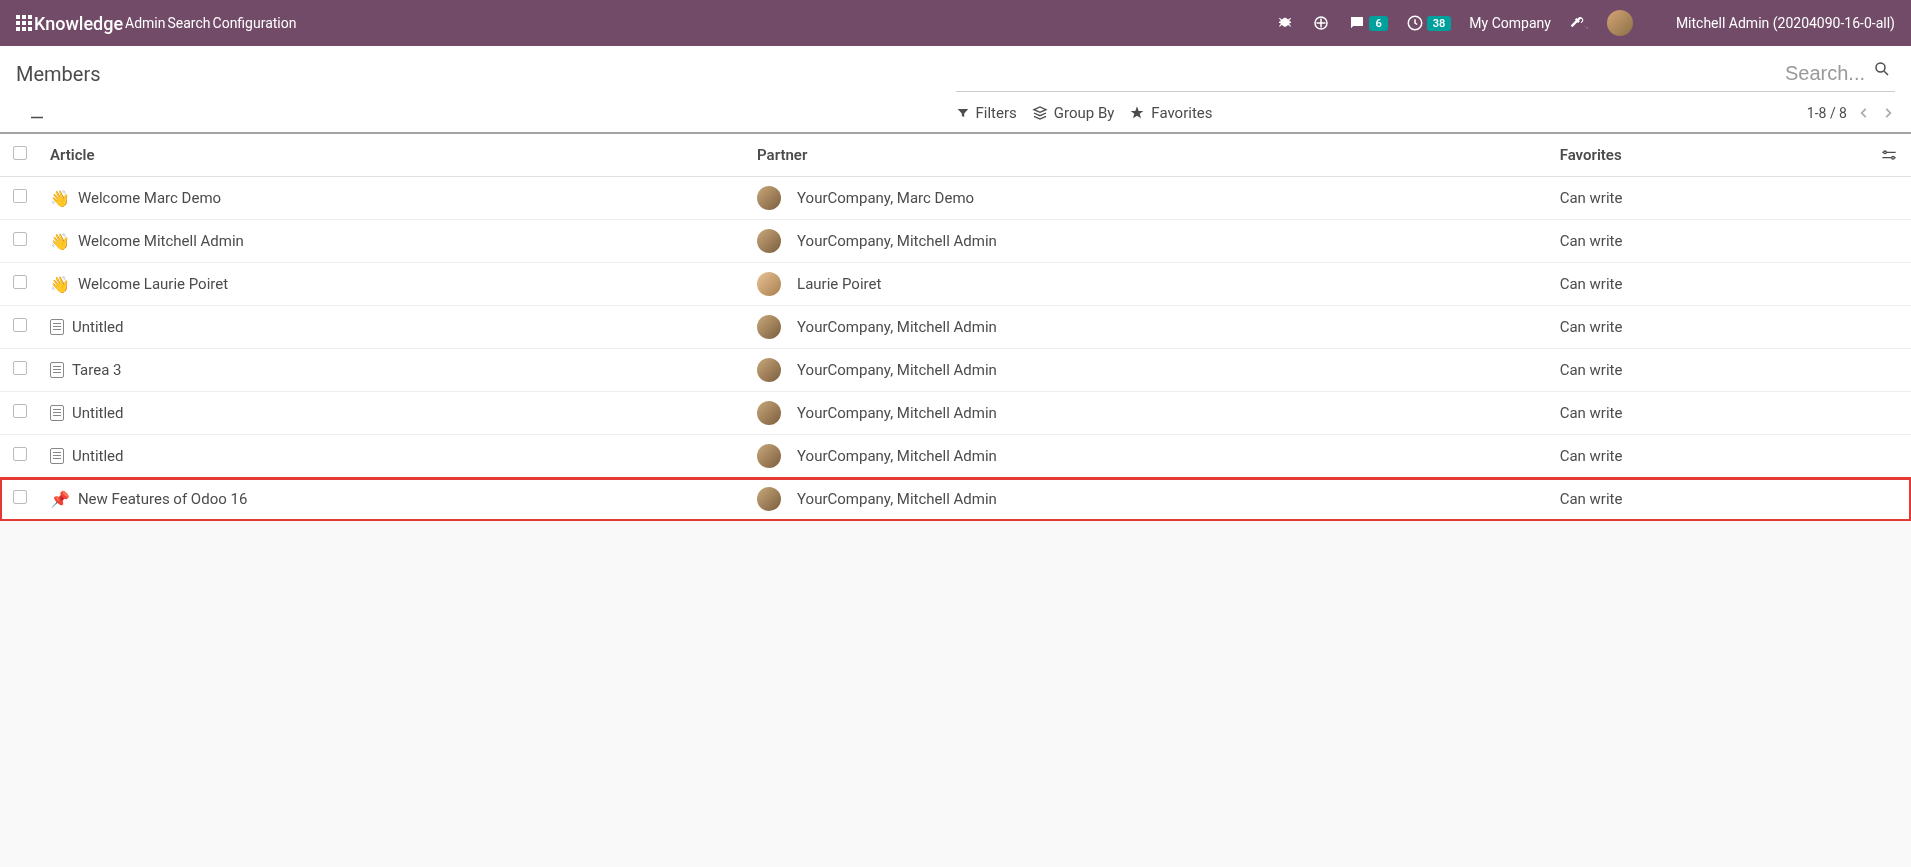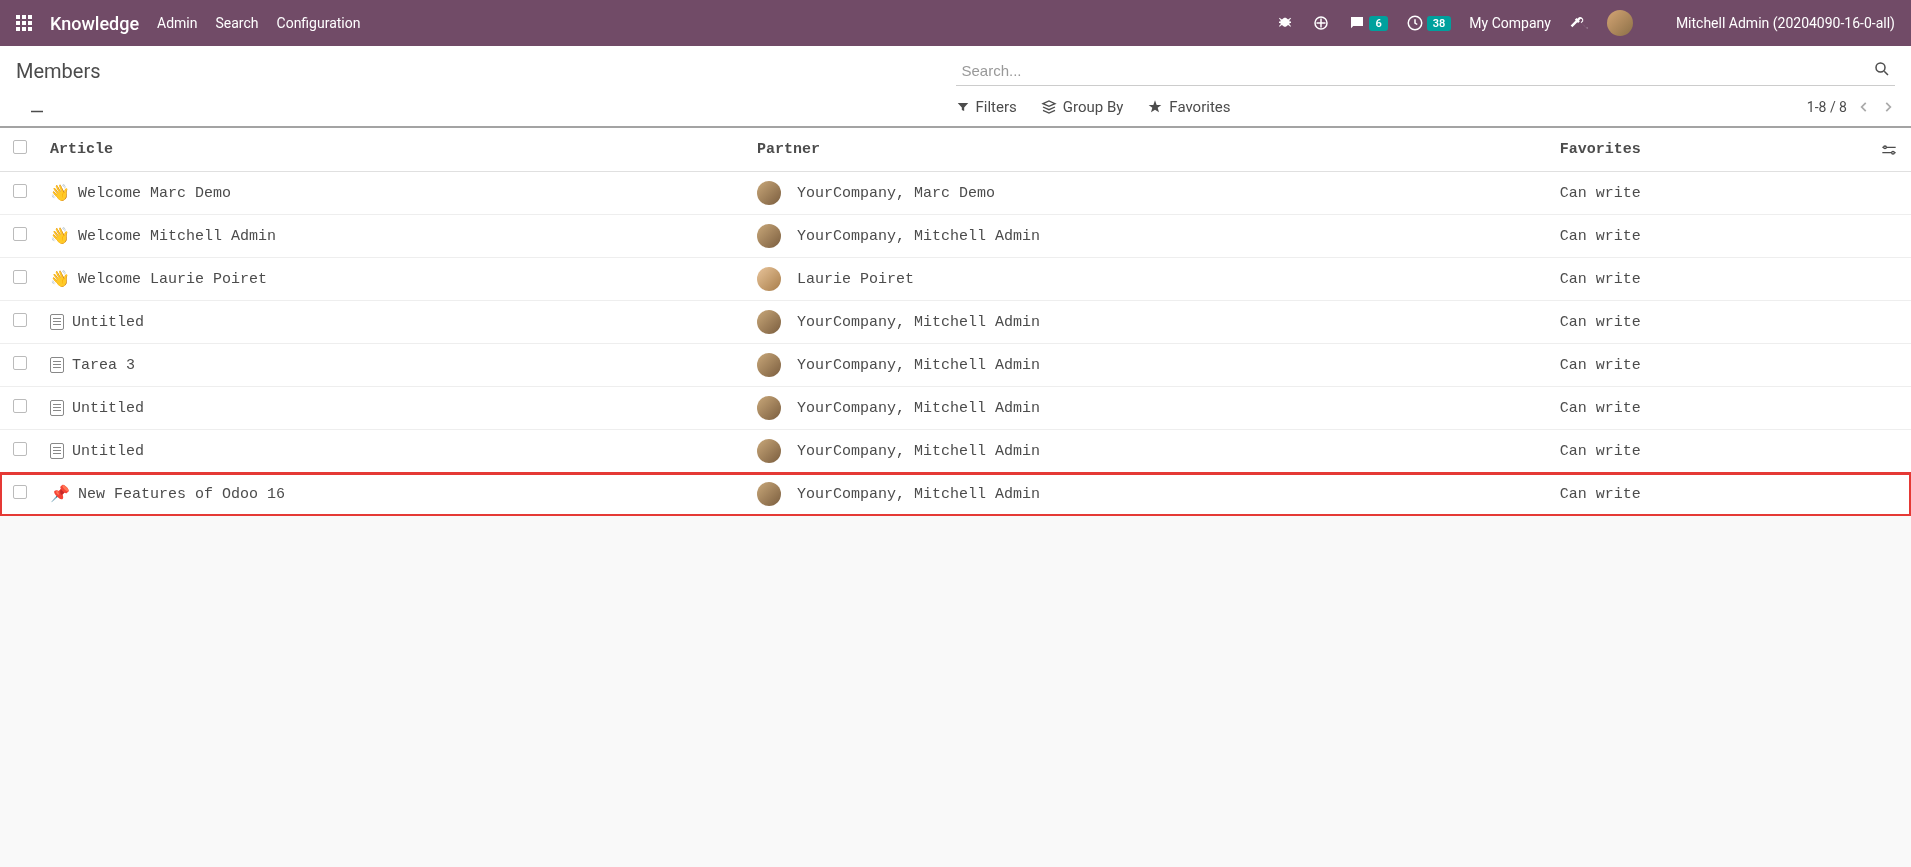--- a/index.html
+++ b/index.html
@@ -1,46 +1,46 @@
 <!DOCTYPE html>
 <html><head>
 <meta charset="utf-8">
 <style>
   * { box-sizing: border-box; margin: 0; padding: 0; }
   body { font-family: -apple-system, BlinkMacSystemFont, "Segoe UI", Roboto, sans-serif; font-size: 14px; color: #374151; background: #f9f9f9; }
   
   .navbar { background: #714B67; color: #fff; display: flex; align-items: center; height: 46px; padding: 0 16px; }
-  .nav-left { display: flex; align-items: center; gap: 18px; }
+  .nav-left { display: flex; align-items: center; gap: 2px; }
   .apps-icon { display: grid; grid-template-columns: repeat(3, 4px); grid-template-rows: repeat(3, 4px); gap: 2px; }
   .apps-icon span { background: #fff; width: 4px; height: 4px; }
   .brand { font-size: 18px; font-weight: 500; color: #fff; }
   .nav-link { color: #fff; text-decoration: none; font-size: 14px; }
   .nav-right { margin-left: auto; display: flex; align-items: center; gap: 18px; }
   .nav-icon { color: #fff; display: inline-flex; align-items: center; }
   .badge { background: #00A09D; color: #fff; font-size: 11px; padding: 1px 6px; border-radius: 3px; margin-left: 3px; font-weight: 600; }
   .avatar-small { width: 26px; height: 26px; border-radius: 50%; background: linear-gradient(135deg,#d4a574,#8b6f47); display: inline-block; }
   .user-name { color: #fff; font-size: 14px; margin-left: 25px; }
   
   .subheader { background: #fff; border-bottom: 2px solid #a3a3a3; padding: 10px 16px; }
   .subheader-top { display: flex; align-items: center; }
   .page-title { font-size: 20px; font-weight: 400; color: #4c4c4c; }
   .search-container { margin-left: auto; width: 50%; position: relative; }
-  .search-input { width: 100%; border: none; border-bottom: 1px solid #ccc; padding: 6px 30px 6px 6px; font-size: 15px; outline: none; background: transparent; }
+  .search-input { width: 100%; border: none; border-bottom: 1px solid #ccc; padding: 6px 30px 6px 6px; font-size: 20px; outline: none; background: transparent; text-align: right; }
   .search-input::placeholder { color: #999; }
   .search-icon-btn { position: absolute; right: 4px; top: 4px; cursor: pointer; color: #4c4c4c; }
   
   .subheader-bottom { display: flex; align-items: center; margin-top: 12px; }
   .export-btn { color: #4c4c4c; cursor: pointer; margin-left: 12px; }
-  .filter-bar { margin-left: auto; display: flex; align-items: center; gap: 24px; width: 50%; }
+  .filter-bar { margin-left: auto; display: flex; align-items: center; gap: 15px; width: 50%; }
   .filter-item { display: inline-flex; align-items: center; gap: 6px; color: #4c4c4c; cursor: pointer; font-size: 15px; }
   .pager { margin-left: auto; display: flex; align-items: center; gap: 10px; color: #4c4c4c; }
   .pager-arrow { color: #aaa; cursor: pointer; }
   
   .table-wrap { background: #fff; }
-  table { width: 100%; border-collapse: collapse; font-family: Liberation Mono, monospace; }
+  table { width: 100%; border-collapse: collapse; }
   th { text-align: left; padding: 12px 10px; font-weight: 600; font-size: 15px; color: #4c4c4c; border-bottom: 1px solid #e0e0e0; }
   td { padding: 9px 10px; border-bottom: 1px solid #eee; font-size: 15px; color: #4c4c4c; vertical-align: middle; }
   .checkbox-cell { width: 40px; text-align: center; }
   .checkbox { width: 14px; height: 14px; border: 1.5px solid #bbb; display: inline-block; border-radius: 2px; }
   .settings-cell { width: 40px; text-align: center; }
   .article-cell { display: flex; align-items: center; gap: 8px; }
   .emoji { font-size: 16px; }
   .doc-icon { width: 14px; height: 16px; border: 1.5px solid #888; border-radius: 2px; display: inline-block; position: relative; }
   .doc-icon::after { content: ""; position: absolute; top: 3px; left: 2px; right: 2px; height: 1px; background: #888; box-shadow: 0 3px 0 #888, 0 6px 0 #888; }
   .partner-cell { display: flex; align-items: center; gap: 16px; }

